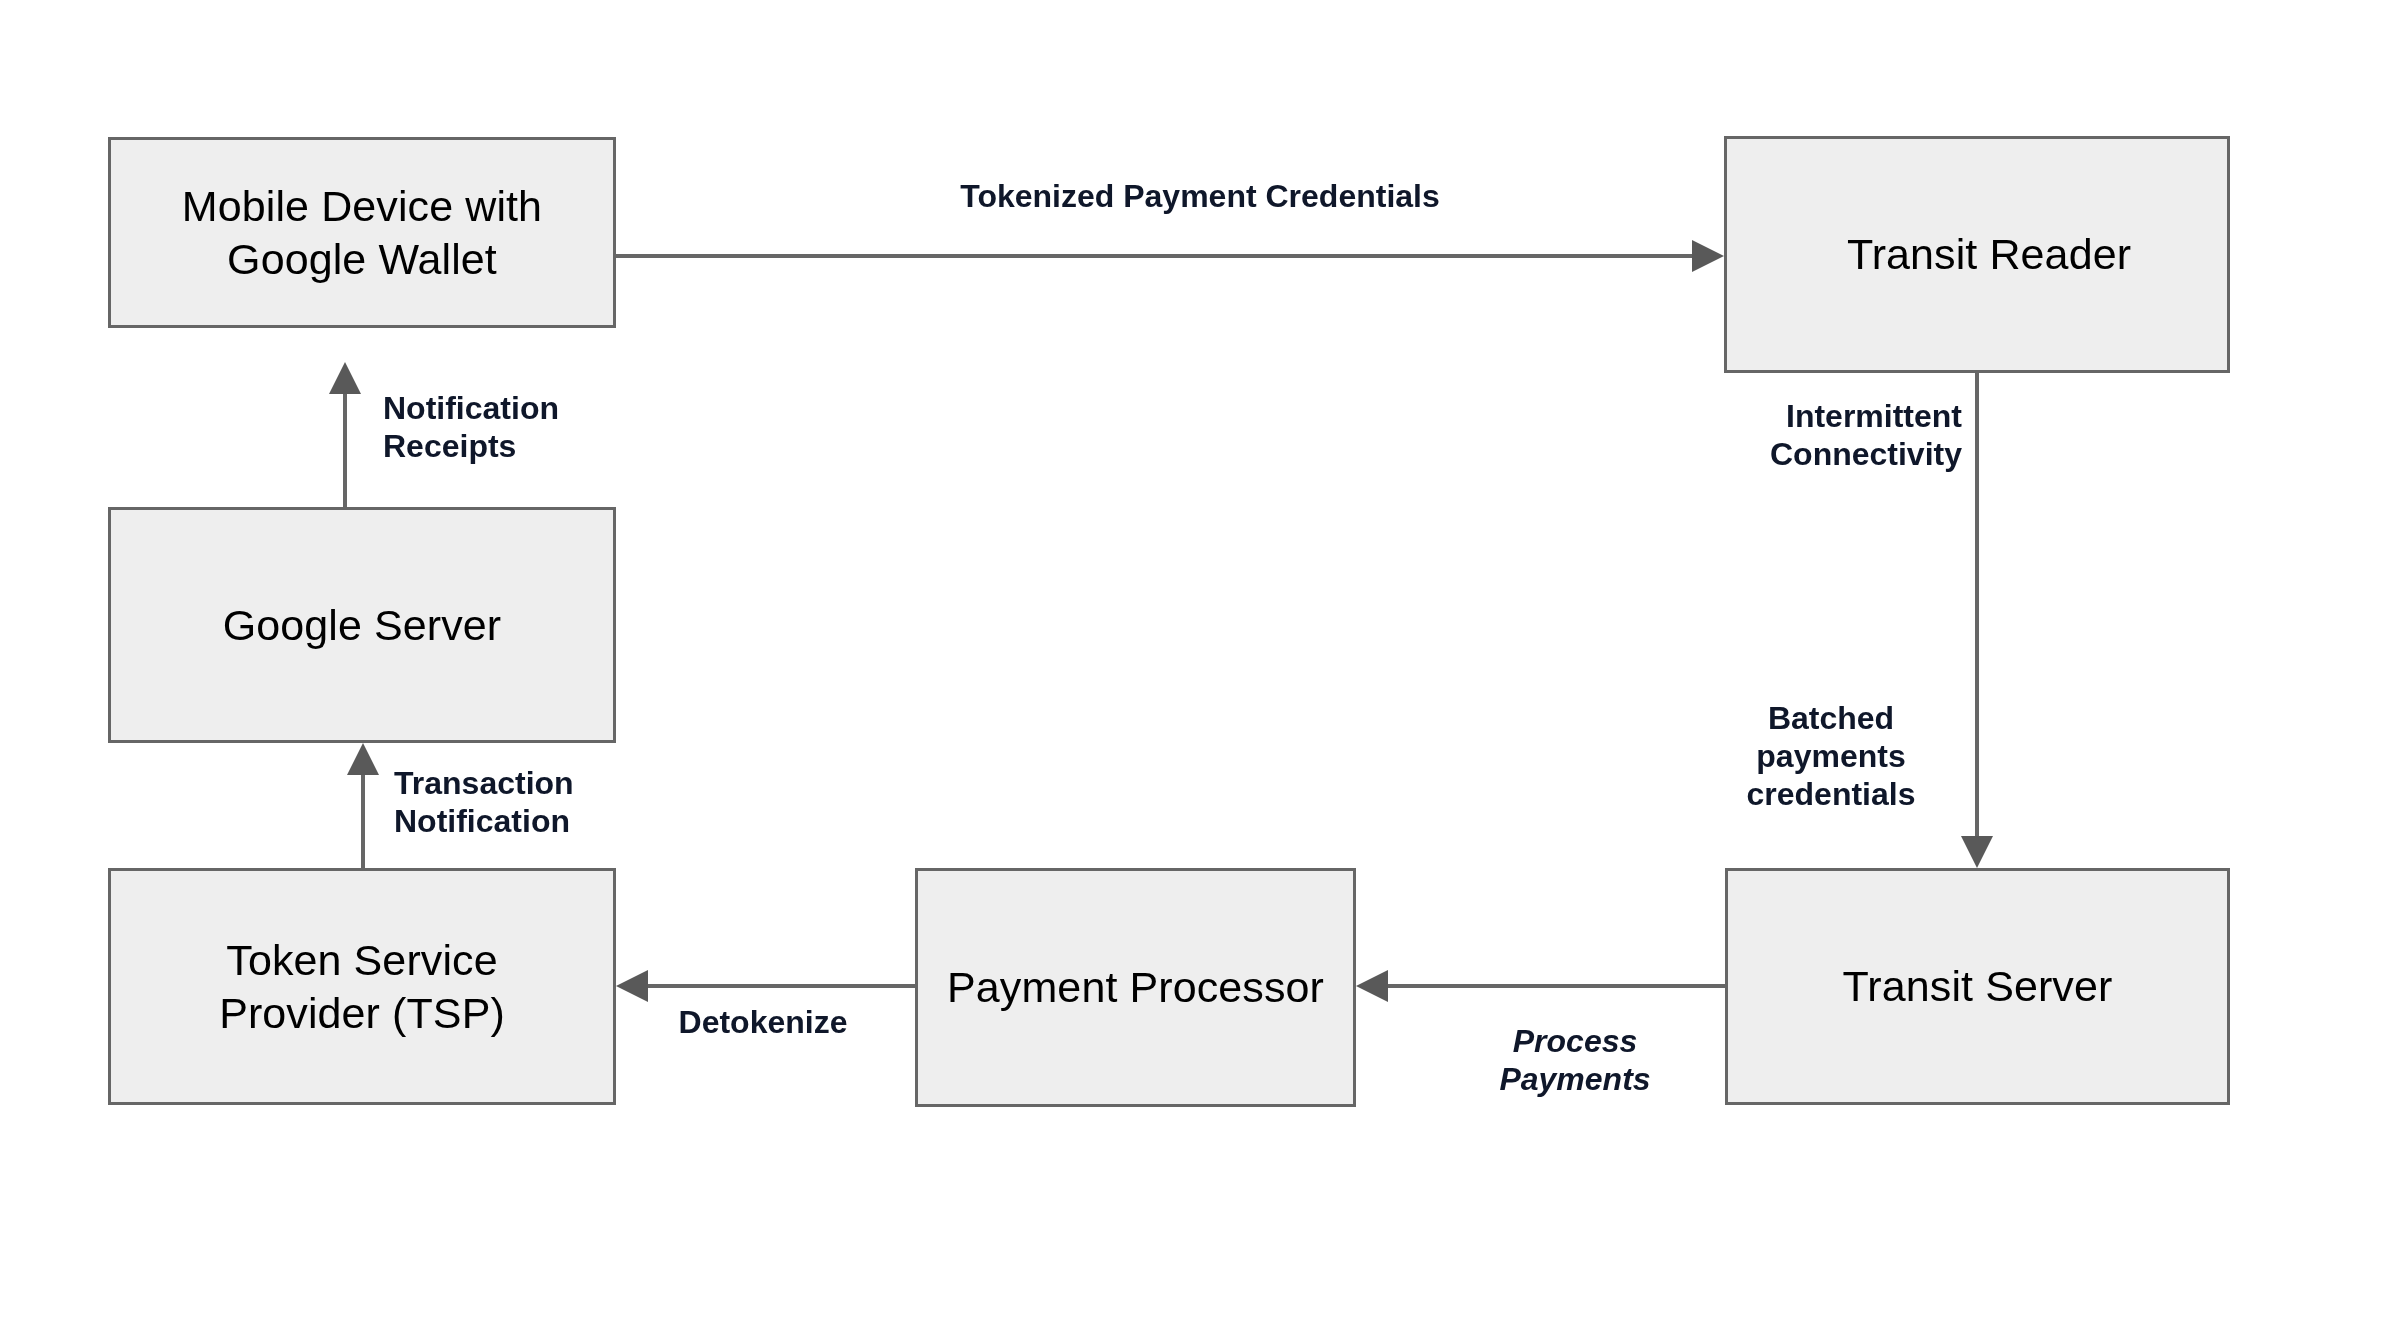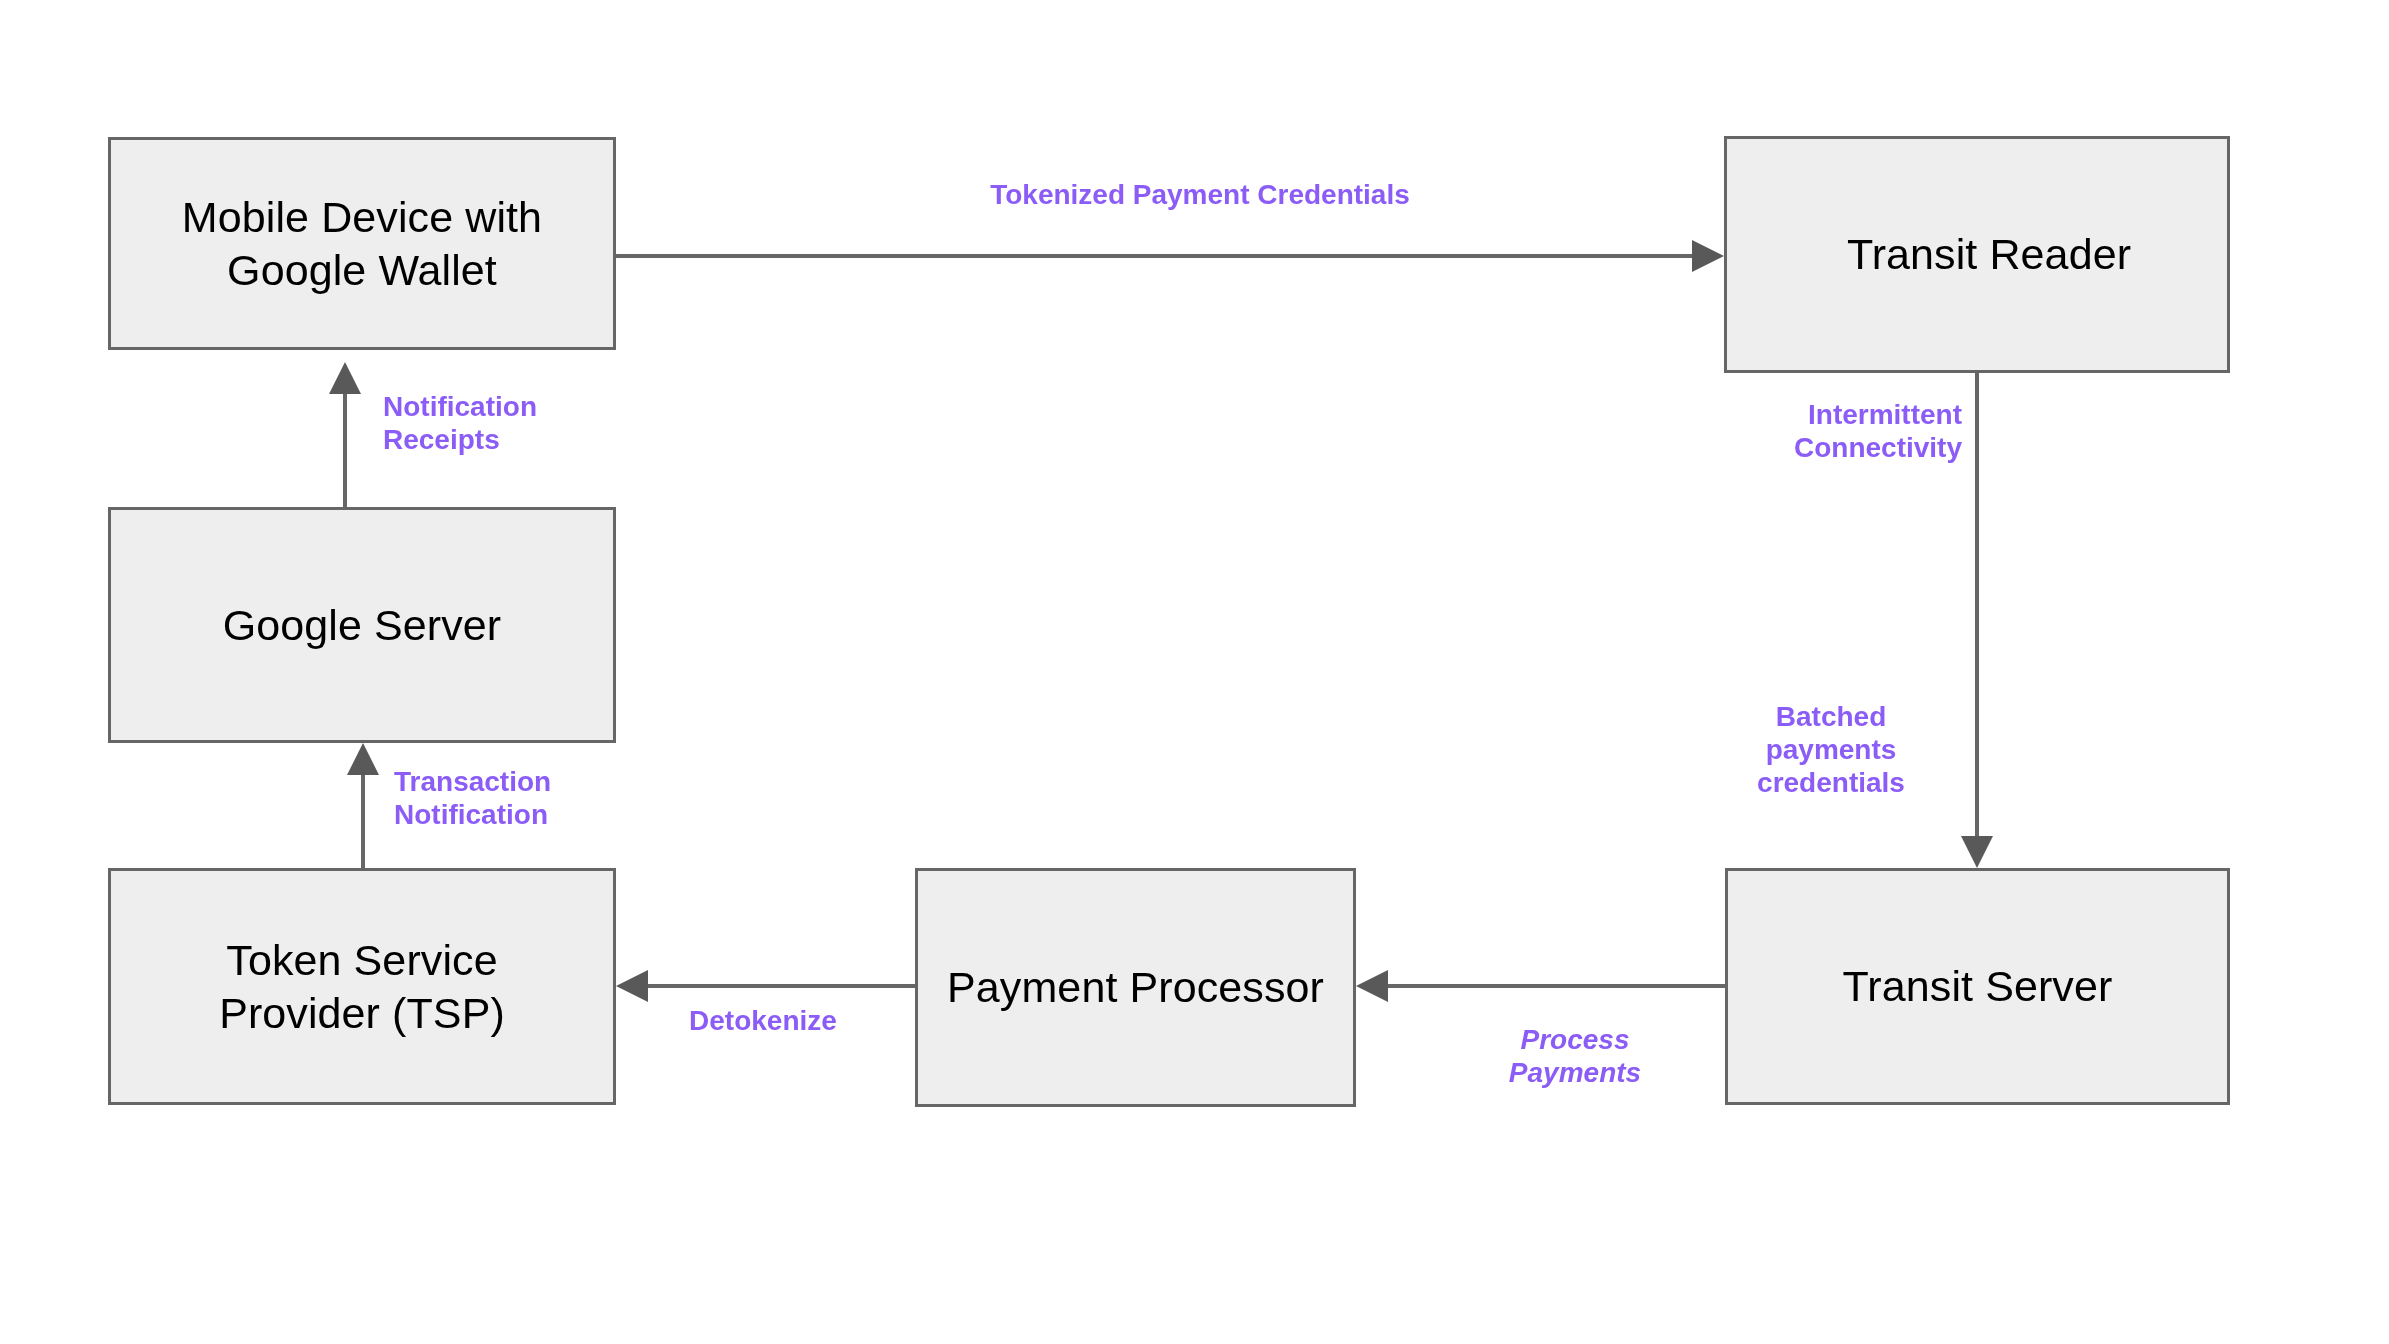--- a/index.html
+++ b/index.html
@@ -39,23 +39,23 @@
   .node-label {
     font-size: 43px;
     font-weight: 400;
     color: #000000;
     line-height: 1.22;
     letter-spacing: 0.1px;
     white-space: pre-line;
   }
   .edge-label {
     position: absolute;
-    font-size: 28px;
+    font-size: 32px;
     font-weight: bold;
-    color: #8b5cf6;
+    color: #0f172a;
     line-height: 1.18;
     white-space: pre-line;
     text-align: center;
   }
   .edge-label.align-left { text-align: left; }
   .edge-label.align-right { text-align: right; }
 </style>
 </head>
 <body>
 
@@ -87,21 +87,21 @@
       <line x1="363" y1="868" x2="363" y2="755" stroke="#666666" stroke-width="4"></line>
       <polygon points="363,743 347,775 379,775" fill="#595959"></polygon>
     </g>
 
     <g>
       <line x1="345" y1="507" x2="345" y2="374" stroke="#666666" stroke-width="4"></line>
       <polygon points="345,362 329,394 361,394" fill="#595959"></polygon>
     </g>
   </svg>
 
-  <div class="node" style="left:108px; top:137px; width:508px; height:213px;">
+  <div class="node" style="left:108px; top:137px; width:508px; height:191px;">
     <span class="node-label">Mobile Device with
 Google Wallet</span>
   </div>
 
   <div class="node" style="left:1724px; top:136px; width:506px; height:237px;padding-left:24px;">
     <span class="node-label">Transit Reader</span>
   </div>
 
   <div class="node" style="left:108px; top:868px; width:508px; height:237px;">
     <span class="node-label">Token Service

